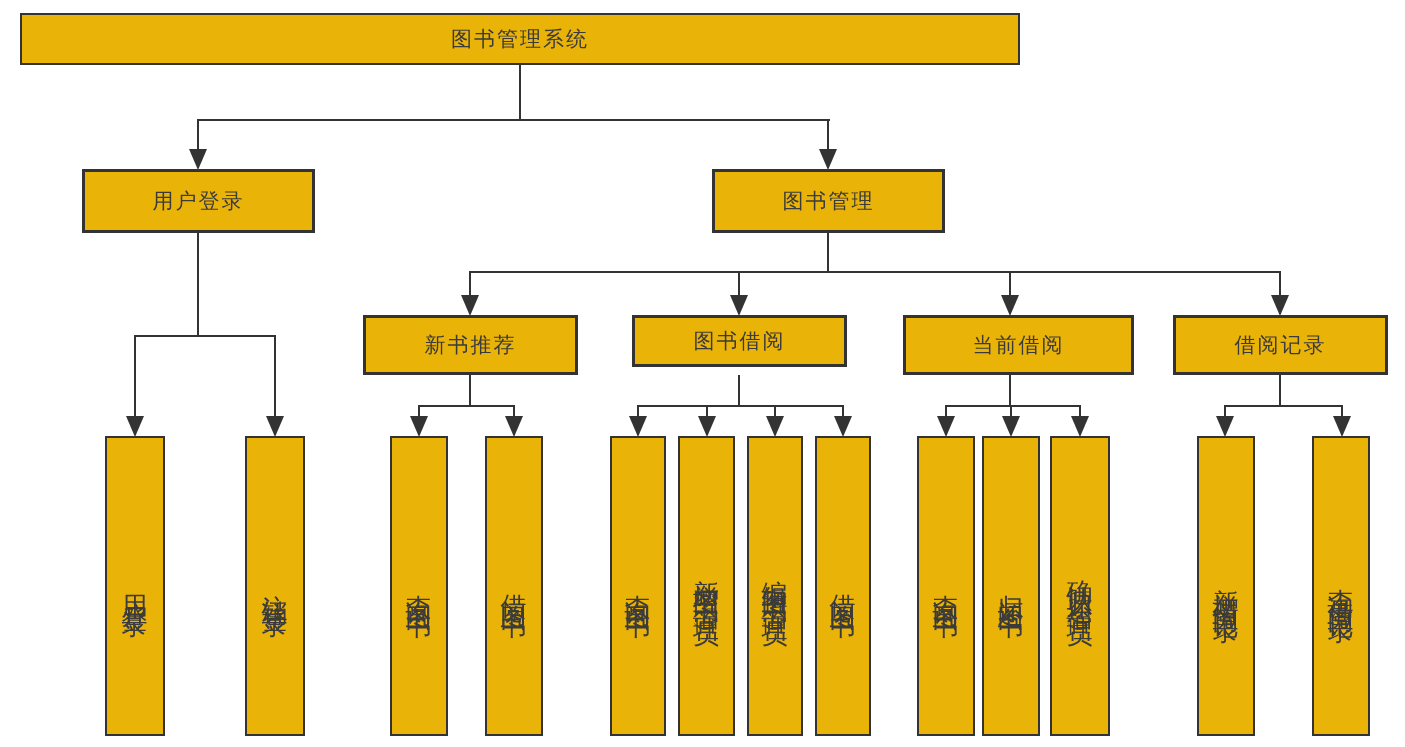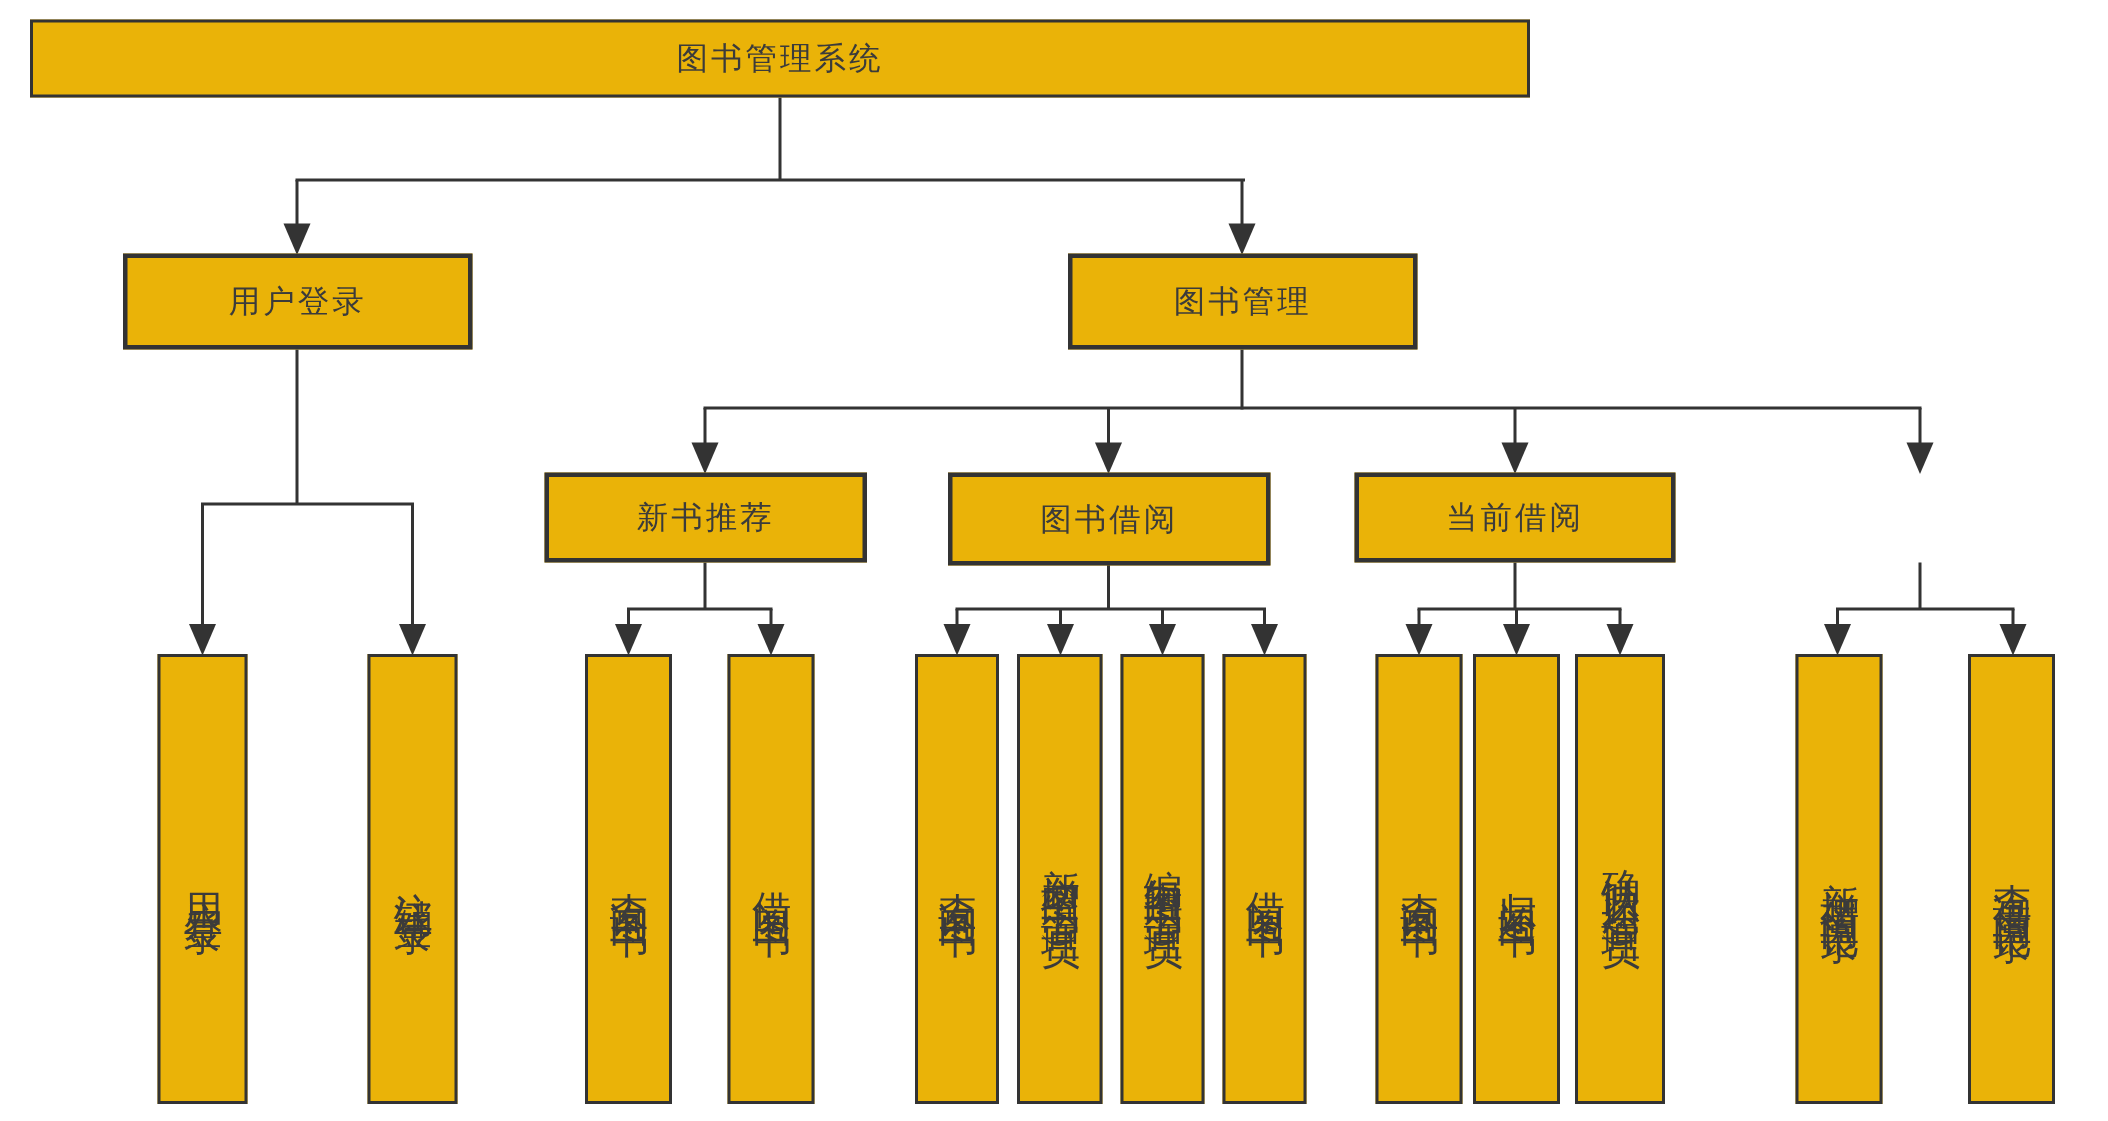--- a/index.html
+++ b/index.html
@@ -45,25 +45,28 @@
   <div class="box hbox lvl" style="left:82px;top:169px;width:233px;height:64px">
     <span>用户登录</span>
   </div>
   <div class="box hbox lvl" style="left:363px;top:315px;width:215px;height:60px">
     <span>新书推荐</span>
   </div>
 
   <div class="box hbox lvl" style="left:712px;top:169px;width:233px;height:64px">
     <span>图书管理</span>
   </div>
-  <div class="box hbox lvl" style="left:632px;top:315px;width:215px;height:62px">
+  <div class="box hbox lvl" style="left:632px;top:315px;width:215px;height:52px">
     <span>图书借阅</span>
   </div>
-  <div class="box hbox lvl" style="left:903px;top:315px;width:214px;height:60px">
+  <div class="box hbox lvl" style="left:903px;top:315px;width:231px;height:60px">
     <span>当前借阅</span>
+  </div>
+  <div class="box hbox lvl" style="left:1173px;top:315px;width:215px;height:60px">
+    <span>借阅记录</span>
   </div>
 
   <div class="box vbox" style="left:105px;top:436px;width:60px;height:300px">
     <span>用户登录</span>
   </div>
   <div class="box vbox" style="left:245px;top:436px;width:60px;height:300px">
     <span>注销登录</span>
   </div>
 
   <div class="box vbox" style="left:390px;top:436px;width:58px;height:300px">

